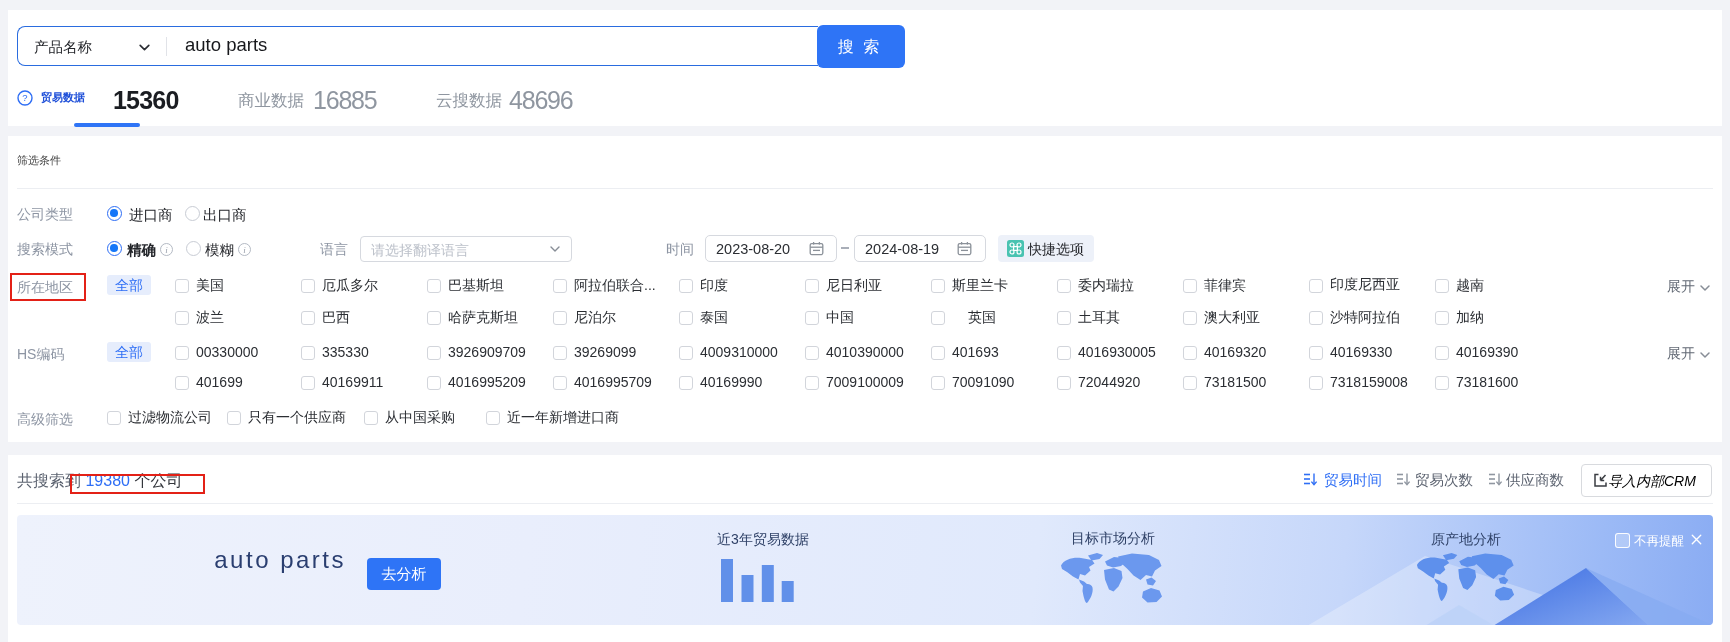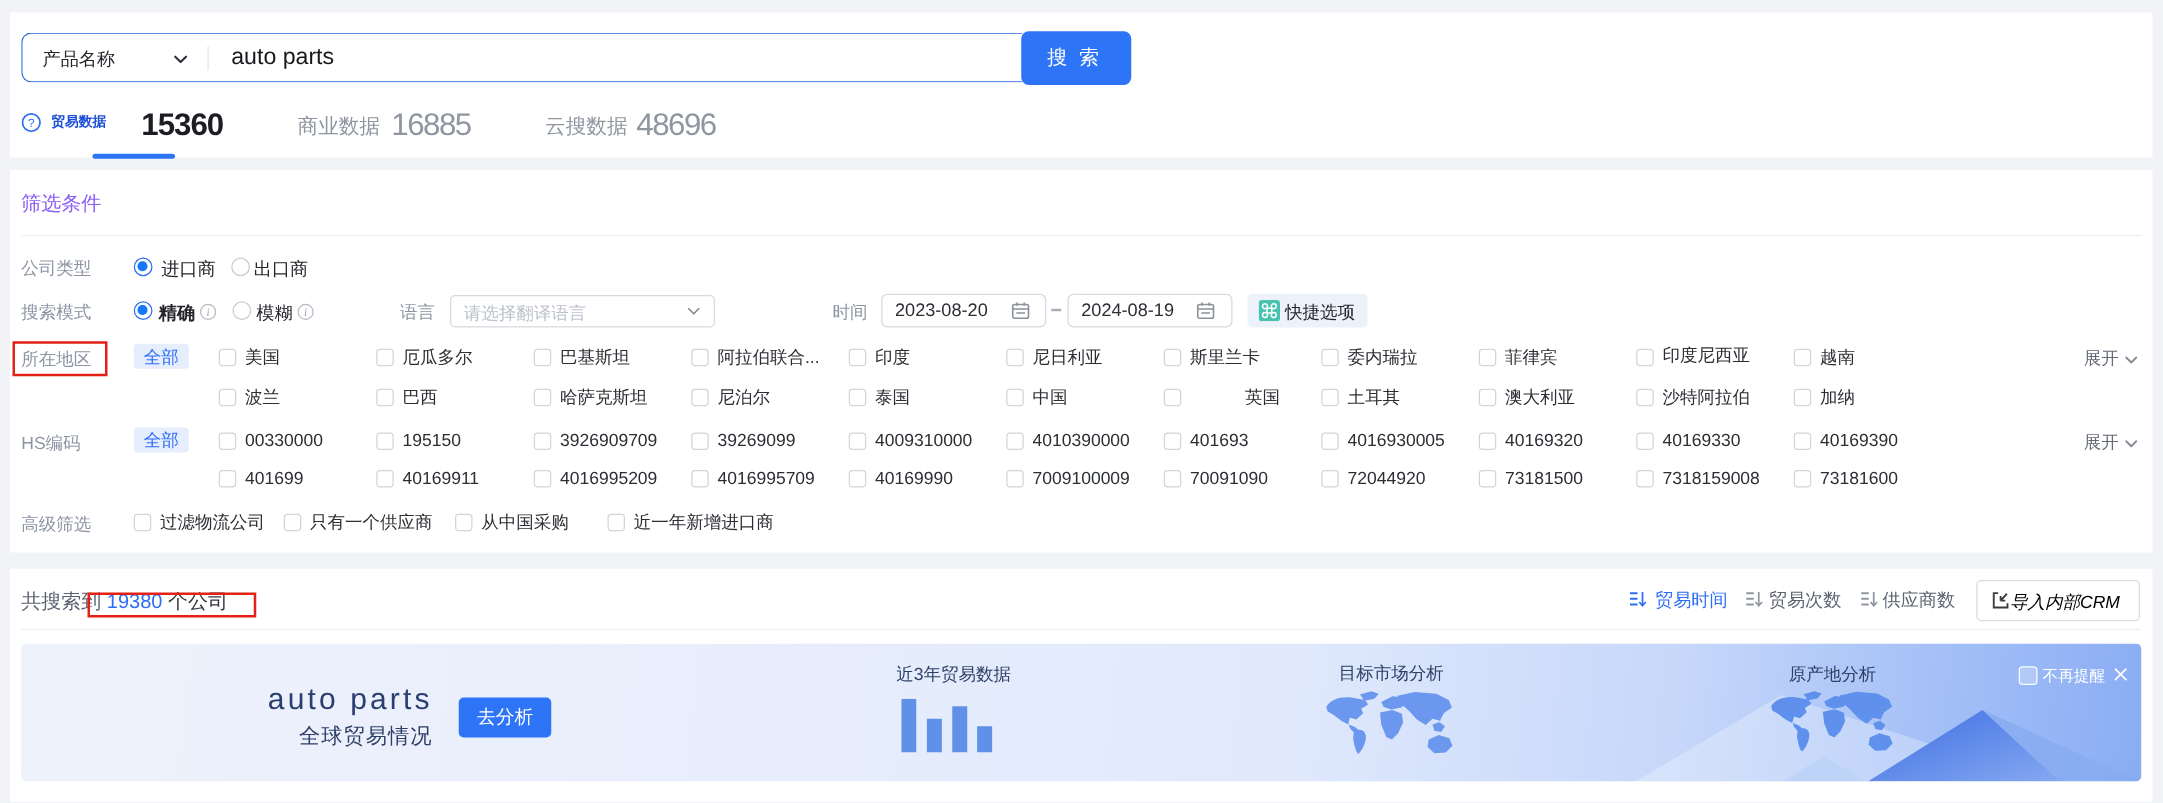--- a/index.html
+++ b/index.html
@@ -37,21 +37,21 @@
       <circle cx="8" cy="8" r="7" fill="none" stroke="#2e6ef5" stroke-width="1.4"></circle>
       <text x="8" y="11.4" font-size="9.5" fill="#2e6ef5" text-anchor="middle" font-family="Liberation Sans">?</text>
     </svg>
 <div class="abs" style="left:41px;top:90px;font-size:11px;font-weight:bold;color:#1d4ed8;">贸易数据</div>
 <div class="abs" style="left:113px;top:86px;font-size:25px;font-weight:bold;color:#1b1d22;letter-spacing:-0.8px;">15360</div>
 <div class="abs" style="left:238px;top:90px;font-size:16.5px;color:#8f96a0;">商业数据</div>
 <div class="abs" style="left:313px;top:86px;font-size:25px;color:#8f96a0;letter-spacing:-1.2px;">16885</div>
 <div class="abs" style="left:436px;top:90px;font-size:16.5px;color:#8f96a0;">云搜数据</div>
 <div class="abs" style="left:509px;top:86px;font-size:25px;color:#8f96a0;letter-spacing:-1.2px;">48696</div>
 <div class="abs" style="left:74px;top:123px;width:66px;height:3.5px;background:#2e74f6;border-radius:2px;"></div>
-<div class="abs" style="left:17px;top:153px;font-size:16px;color:#8b5cf6;font-weight:500;">筛选条件</div>
+<div class="abs" style="left:17px;top:153px;font-size:11px;color:#404040;font-weight:500;">筛选条件</div>
 <div class="abs" style="left:17px;top:188px;width:1696px;height:1px;background:#eceef2;"></div>
 <div class="lbl" style="left:17px;top:206px;">公司类型</div>
 <div class="radio on" style="left:107px;top:206px;"></div>
 <div class="abs" style="left:129px;top:206px;font-size:14.5px;color:#24262b;">进口商</div>
 <div class="radio off" style="left:185px;top:206px;"></div>
 <div class="abs" style="left:203px;top:206px;font-size:14.5px;color:#24262b;">出口商</div>
 <div class="lbl" style="left:17px;top:241px;">搜索模式</div>
 <div class="radio on" style="left:107px;top:241px;"></div>
 <div class="abs" style="left:127px;top:241px;font-size:14.5px;font-weight:bold;color:#24262b;">精确</div>
 <div class="info" style="left:160px;top:243px;">i</div>
@@ -127,39 +127,39 @@
 <div class="cbl" style="left:322px;top:309px;">巴西</div>
 <div class="cb" style="left:427px;top:311px;"></div>
 <div class="cbl" style="left:448px;top:309px;">哈萨克斯坦</div>
 <div class="cb" style="left:553px;top:311px;"></div>
 <div class="cbl" style="left:574px;top:309px;">尼泊尔</div>
 <div class="cb" style="left:679px;top:311px;"></div>
 <div class="cbl" style="left:700px;top:309px;">泰国</div>
 <div class="cb" style="left:805px;top:311px;"></div>
 <div class="cbl" style="left:826px;top:309px;">中国</div>
 <div class="cb" style="left:931px;top:311px;"></div>
-<div class="cbl" style="left:996px;top:309px;">英国</div>
+<div class="cbl" style="left:968px;top:309px;">英国</div>
 <div class="cb" style="left:1057px;top:311px;"></div>
 <div class="cbl" style="left:1078px;top:309px;text-align:right;">土耳其</div>
 <div class="cb" style="left:1183px;top:311px;"></div>
 <div class="cbl" style="left:1204px;top:309px;">澳大利亚</div>
 <div class="cb" style="left:1309px;top:311px;"></div>
 <div class="cbl" style="left:1330px;top:309px;">沙特阿拉伯</div>
 <div class="cb" style="left:1435px;top:311px;"></div>
 <div class="cbl" style="left:1456px;top:309px;">加纳</div>
 <div class="zk" style="left:1667px;top:278px;">展开</div>
 <svg class="abs" style="left:1699px;top:282px" width="12" height="12" viewBox="0 0 12 12">
       <path d="M2 4 L6 8 L10 4" fill="none" stroke="#878d96" stroke-width="1.5" stroke-linecap="round" stroke-linejoin="round"></path>
     </svg>
 <div class="lbl" style="left:17px;top:346px;">HS编码</div>
 <div class="chip" style="left:107px;top:342px;">全部</div>
 <div class="cb" style="left:175px;top:346px;"></div>
 <div class="cbl" style="left:196px;top:344px;">00330000</div>
 <div class="cb" style="left:301px;top:346px;"></div>
-<div class="cbl" style="left:322px;top:344px;">195150</div>
+<div class="cbl" style="left:322px;top:344px;">335330</div>
 <div class="cb" style="left:427px;top:346px;"></div>
 <div class="cbl" style="left:448px;top:344px;">3926909709</div>
 <div class="cb" style="left:553px;top:346px;"></div>
 <div class="cbl" style="left:574px;top:344px;">39269099</div>
 <div class="cb" style="left:679px;top:346px;"></div>
 <div class="cbl" style="left:700px;top:344px;">4009310000</div>
 <div class="cb" style="left:805px;top:346px;"></div>
 <div class="cbl" style="left:826px;top:344px;">4010390000</div>
 <div class="cb" style="left:931px;top:346px;"></div>
 <div class="cbl" style="left:952px;top:344px;">401693</div>
@@ -247,21 +247,20 @@
             <stop offset="1" stop-color="#86a9f1"></stop>
           </linearGradient>
         </defs>
         <polygon points="1408,41 1290,111 1620,111" fill="#ffffff" opacity="0.28"></polygon>
         <polygon points="1442,90 1408,111 1478,111" fill="#bed3f8" opacity="0.95"></polygon>
         <polygon points="1569,53 1476,111 1632,111" fill="url(#mg)"></polygon>
         <polygon points="1569,53 1632,111 1697,111" fill="#87abf1" opacity="0.8"></polygon>
       </svg>
 <div style="position:absolute;left:0;top:31px;width:329px;text-align:right;color:#2a3e70;">
         <div style="font-size:24px;letter-spacing:2.5px;">auto parts</div>
-        <div style="font-size:17px;margin-top:3px;letter-spacing:0.8px;color:#2e4066;">全球贸易情况</div>
       </div>
 <div style="position:absolute;left:350px;top:43px;width:74px;height:32px;background:#2e74f6;border-radius:4px;color:#fff;font-size:15px;text-align:center;line-height:32px;">去分析</div>
 <div style="position:absolute;left:646px;top:16px;width:200px;text-align:center;font-size:14px;color:#2e4066;">近3年贸易数据</div>
 <svg style="position:absolute;left:704px;top:44px;" width="90" height="43" viewBox="0 0 90 43">
         <rect x="0" y="0" width="12" height="43" fill="#6190e9"></rect>
         <rect x="20.5" y="16" width="12" height="27" fill="#6190e9"></rect>
         <rect x="40.8" y="6" width="12" height="37" fill="#6190e9"></rect>
         <rect x="60.7" y="22" width="12" height="21" fill="#6190e9"></rect>
       </svg>
 <div style="position:absolute;left:1016px;top:15px;width:160px;text-align:center;font-size:14px;color:#2e4066;">目标市场分析</div>

